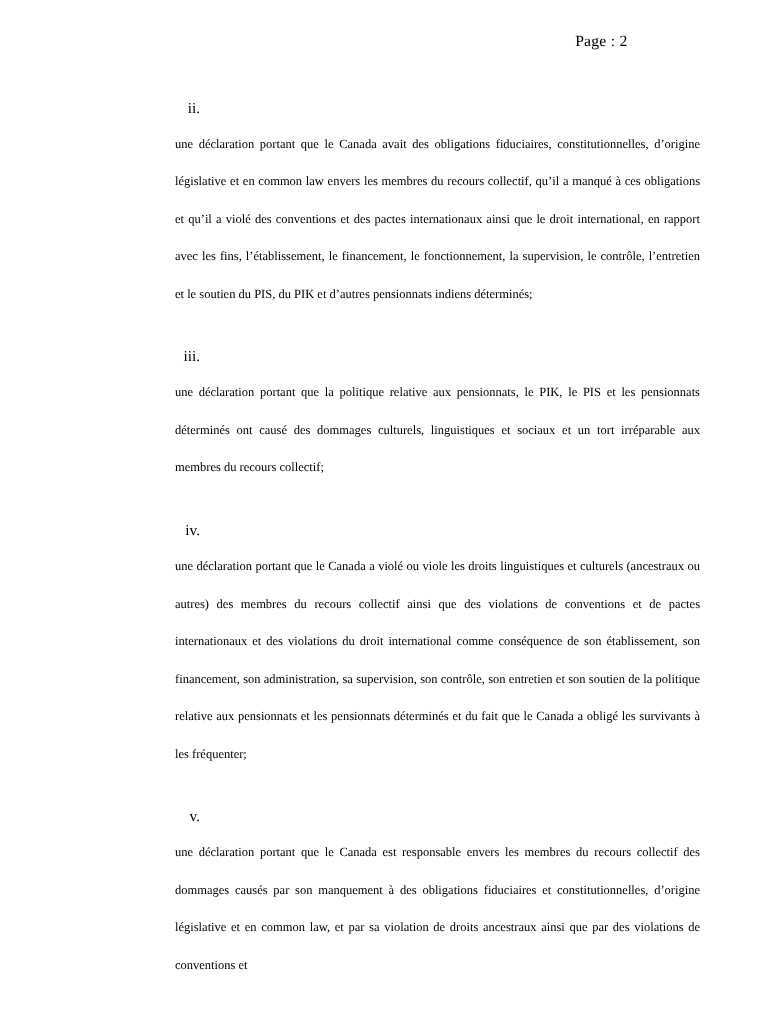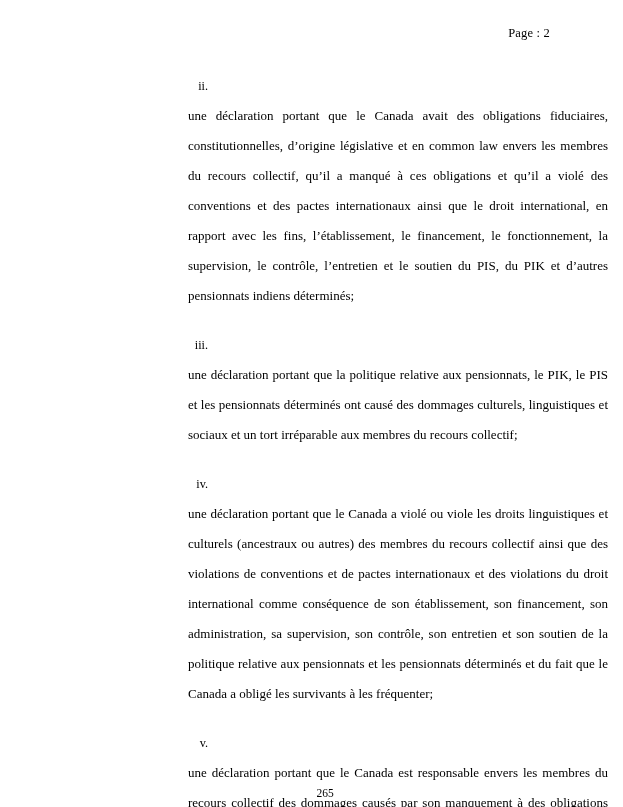--- a/index.html
+++ b/index.html
@@ -14,21 +14,20 @@
     color: #000000;
     position: relative;
     overflow: hidden;
   }
   .page {
     position: relative;
     width: 554px;
     height: 807px;
     box-sizing: border-box;
     padding: 0;
-    margin-left: 48px;
   }
   .page-header {
     position: absolute;
     top: 26px;
     right: 52px;
     font-size: 12.5px;
     letter-spacing: 0.2px;
   }
   .content {
     position: absolute;
@@ -46,21 +45,21 @@
     width: 30px;
     flex: 0 0 30px;
     font-size: 12.2px;
     line-height: 30px;
     text-align: right;
     padding-right: 10px;
     box-sizing: border-box;
   }
   .para .body {
     flex: 1 1 auto;
-    font-size: 13px;
+    font-size: 10px;
     line-height: 30px;
     text-align: justify;
     text-justify: inter-word;
     hyphens: none;
   }
   .lead {
     width: 420px;
     font-size: 12.2px;
     line-height: 30px;
     text-align: justify;
@@ -101,15 +100,14 @@
       <div class="body">une déclaration portant que le Canada a violé ou viole les droits linguistiques et culturels (ancestraux ou autres) des membres du recours collectif ainsi que des violations de conventions et de pactes internationaux et des violations du droit international comme conséquence de son établissement, son financement, son administration, sa supervision, son contrôle, son entretien et son soutien de la politique relative aux pensionnats et les pensionnats déterminés et du fait que le Canada a obligé les survivants à les fréquenter;</div>
     </div>
 
     <div class="para">
       <div class="marker">v.</div>
       <div class="body">une déclaration portant que le Canada est responsable envers les membres du recours collectif des dommages causés par son manquement à des obligations fiduciaires et constitutionnelles, d’origine législative et en common law, et par sa violation de droits ancestraux ainsi que par des violations de conventions et</div>
     </div>
 
   </div>
 
-  <div class="footer-number">265</div>
 
 </div>
 
 </body></html>

